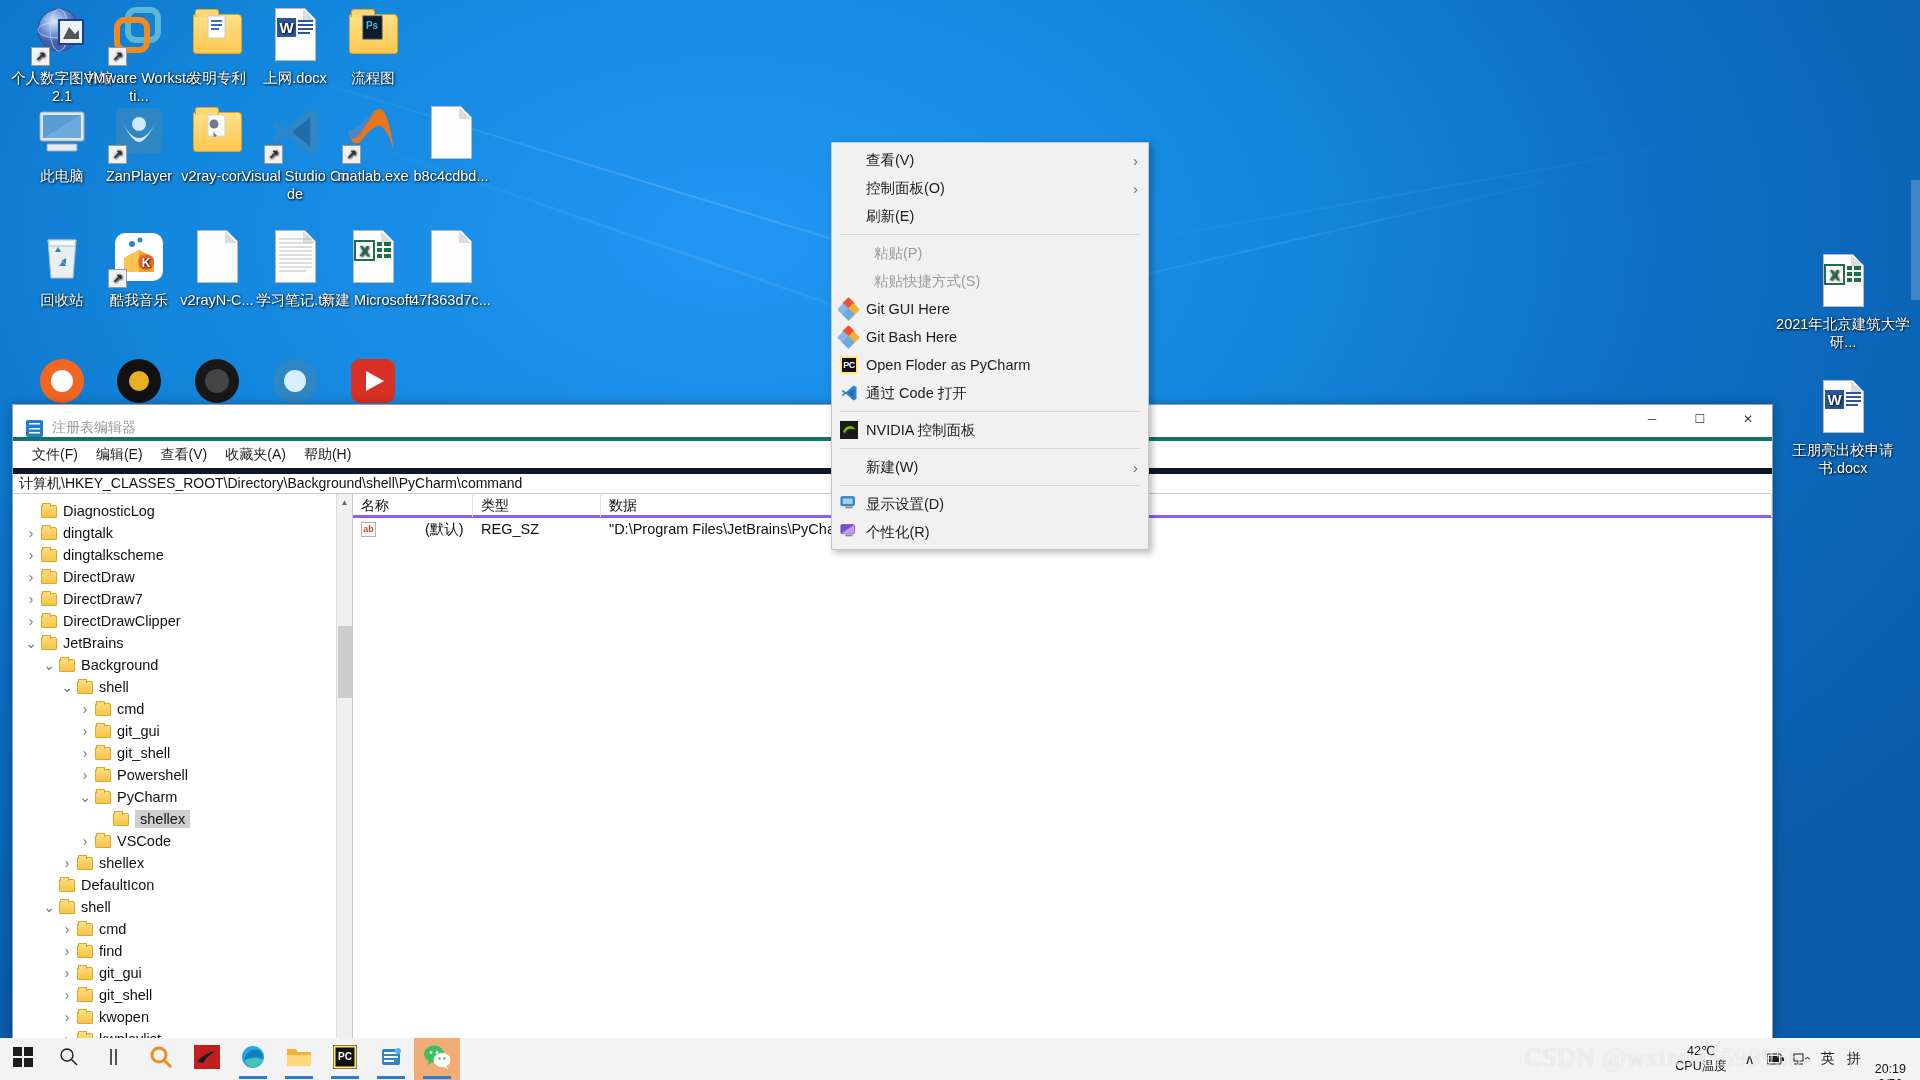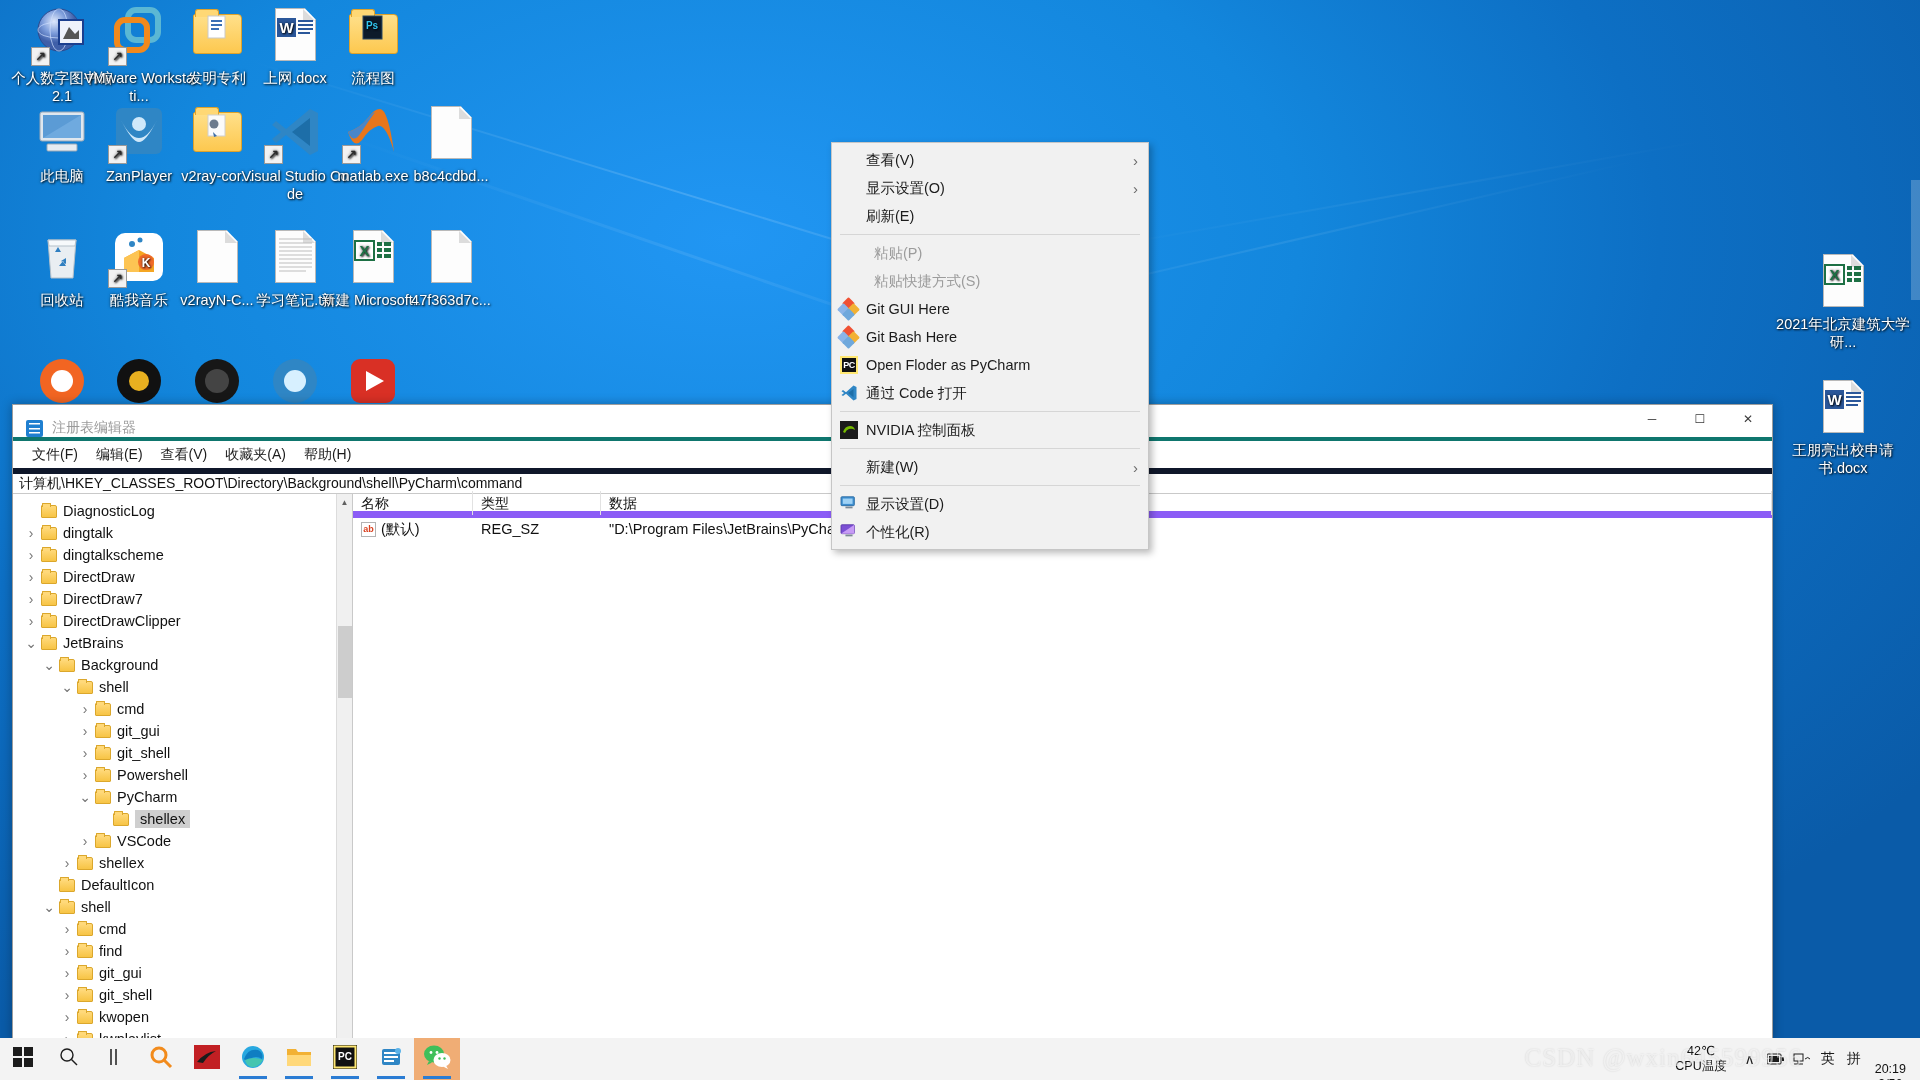--- a/index.html
+++ b/index.html
@@ -181,29 +181,29 @@
     height: 16px; display: flex; align-items: center; justify-content: center;
     font-size: 8px; color: #606060; background: #f0f0f0;
   }
   #reg-tree-thumb {
     position: absolute; left: 1px; width: 14px; top: 132px; height: 72px; background: #cdcdcd;
   }
 
   #reg-list { flex: 1; display: flex; flex-direction: column; min-width: 0; background: #fff; }
   #reg-list-head {
     height: 24px; display: flex; align-items: center;
-    border-bottom: 7px solid #8b5cf6; font-size: 14px; color: #111; background: #fff;
+    border-bottom: 3px solid #8b5cf6; font-size: 14px; color: #111; background: #fff;
   }
   .lh { padding-left: 8px; border-right: 1px solid #e2e2e2; height: 24px; line-height: 24px; overflow: hidden; }
   #lh-name { width: 120px; min-width: 120px; }
   #lh-type { width: 128px; min-width: 128px; }
   #lh-data { flex: 1; }
   .lrow { height: 22px; display: flex; align-items: center; font-size: 14.5px; color: #111; }
   .lc { padding-left: 8px; overflow: hidden; white-space: nowrap; }
-  #lc-name { width: 120px; min-width: 120px; display: flex; align-items: center; }
+  #lc-name { width: 120px; min-width: 120px; display: flex; align-items: center; gap: 44px; }
   #lc-type { width: 128px; min-width: 128px; }
   #lc-data { flex: 1; }
   .ab-icon {
     width: 15px; height: 15px; margin-right: 5px; background: #fff;
     border: 1px solid #b3b3b3; color: #d9401f; font-size: 9px; font-weight: bold;
     display: flex; align-items: center; justify-content: center; line-height: 1;
   }
 
   
   #taskbar {
@@ -737,21 +737,21 @@
 </div>
 
 <div id="context-menu">
     <div class="cmi">
       <span class="ic"></span>
       <span class="tx">查看(V)</span>
       <span class="arrow">›</span>
     </div>
     <div class="cmi">
       <span class="ic"></span>
-      <span class="tx">显示设置(O)</span>
+      <span class="tx">控制面板(O)</span>
       <span class="arrow">›</span>
     </div>
     <div class="cmi">
       <span class="ic"></span>
       <span class="tx">刷新(E)</span>
     </div>
     <div class="cm-sep"></div>
     <div class="cmi disabled">
       <span class="ic"></span>
       <span class="tx">粘贴(P)</span>

